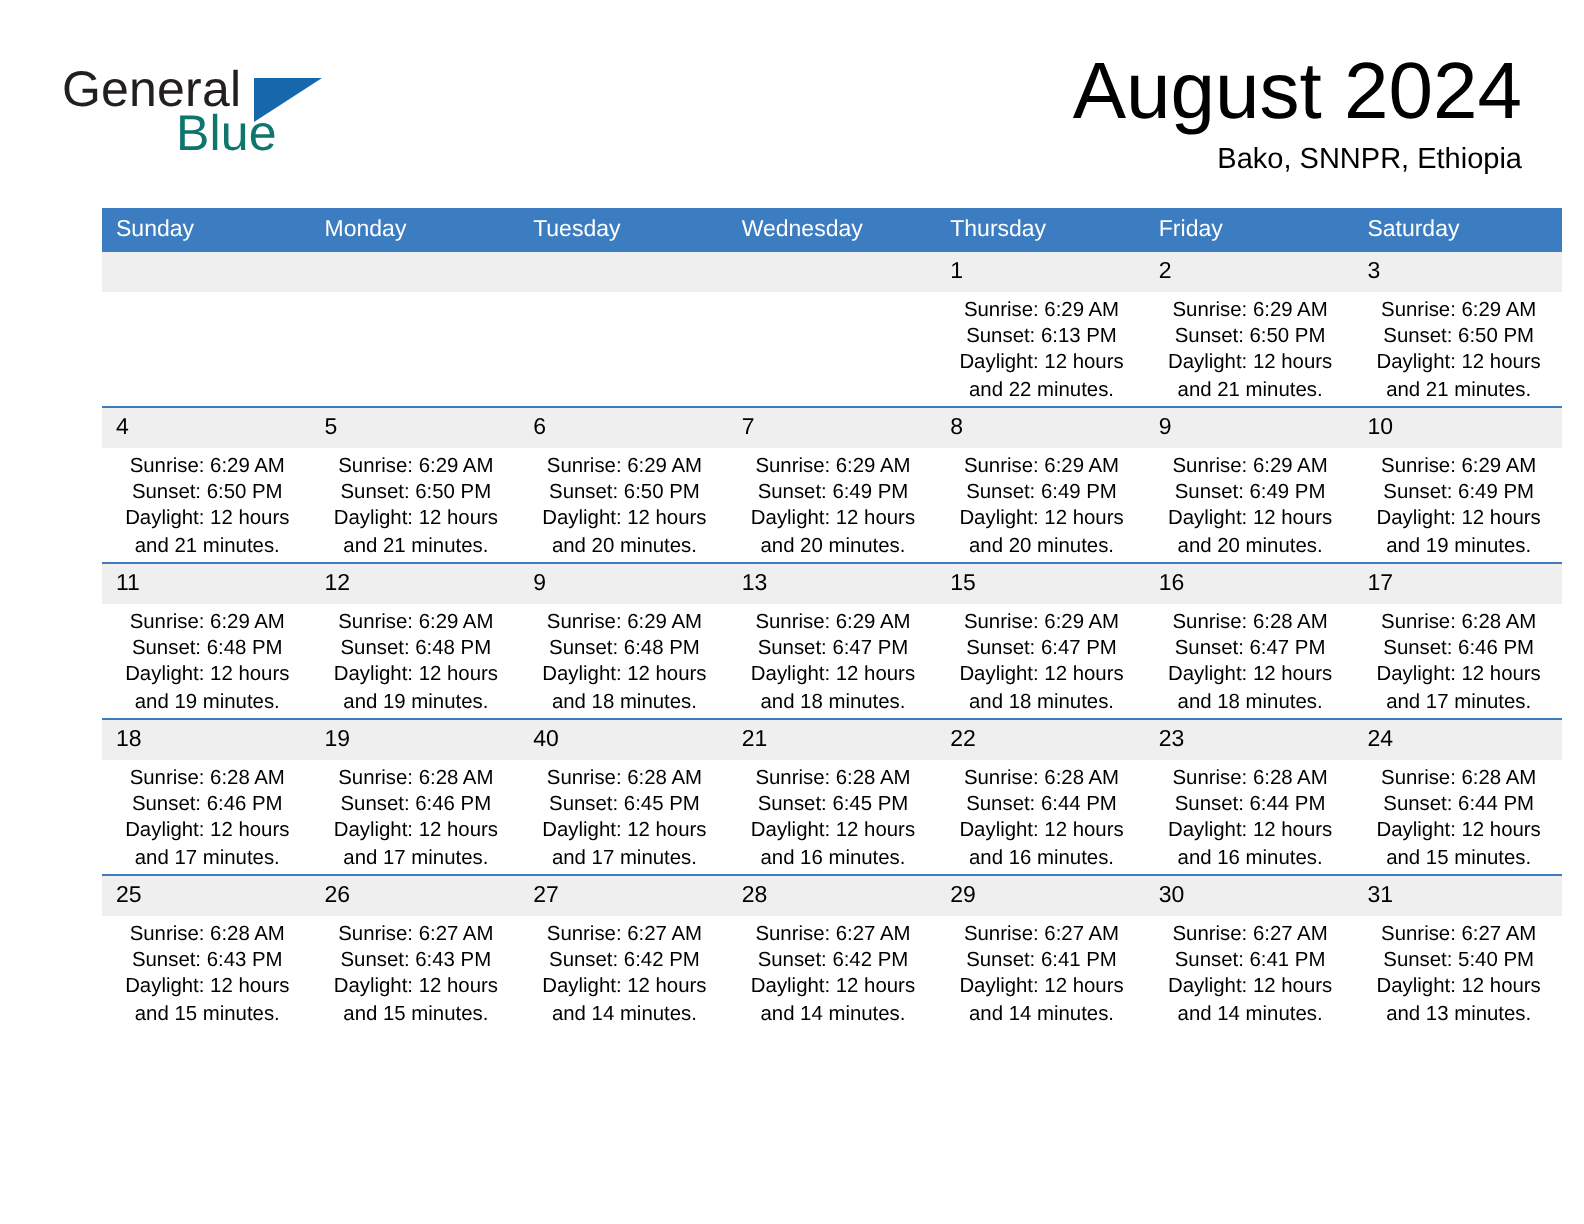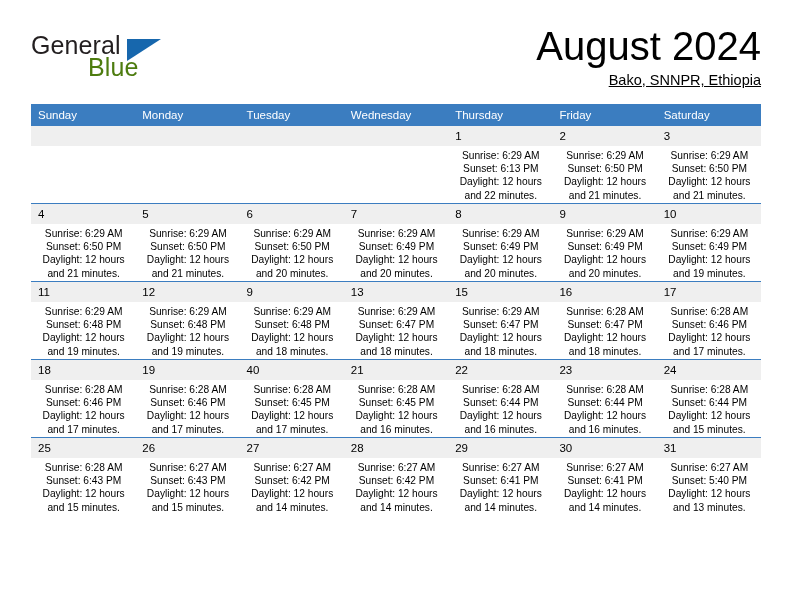--- a/index.html
+++ b/index.html
@@ -44,21 +44,21 @@
     line-height: 27px;
     color: #231f20;
     letter-spacing: 0.1px;
   }
   .brand-blue {
     position: absolute;
     left: 57px;
     top: 22px;
     font-size: 25px;
     line-height: 27px;
-    color: #4d7c0f;
+    color: #0f766e;
     letter-spacing: 0.1px;
   }
   .brand-triangle {
     position: absolute;
     left: 96px;
     top: 7px;
     width: 0;
     height: 0;
     border-left: 34px solid #1767ad;
     border-bottom: 22px solid transparent;
@@ -77,34 +77,34 @@
     font-weight: normal;
     margin: 0;
     white-space: nowrap;
   }
   .cal-subtitle {
     font-size: 14.5px;
     line-height: 20px;
     margin: 6px 0 0 0;
     color: #000000;
     white-space: nowrap;
-    text-decoration: underline;
   }
 
   
   .cal-wrap {
     position: absolute;
     left: 31px;
     top: 104px;
     width: 730px;
   }
   table.cal {
     border-collapse: collapse;
     table-layout: fixed;
     width: 730px;
+    margin-left: 20px;
   }
   table.cal th {
     background: #3b7dc0;
     color: #ffffff;
     font-size: 11.5px;
     font-weight: normal;
     text-align: left;
     padding: 5px 0 5px 7px;
     height: 12px;
     border: none;

